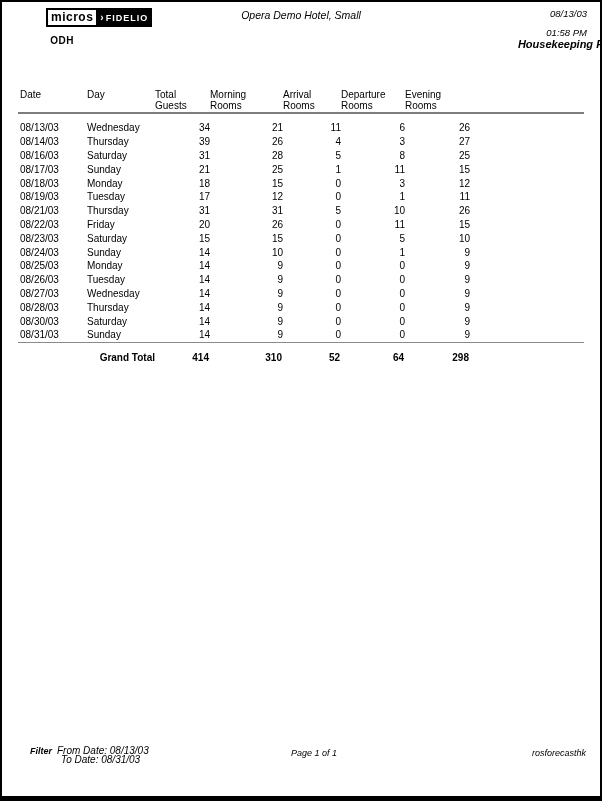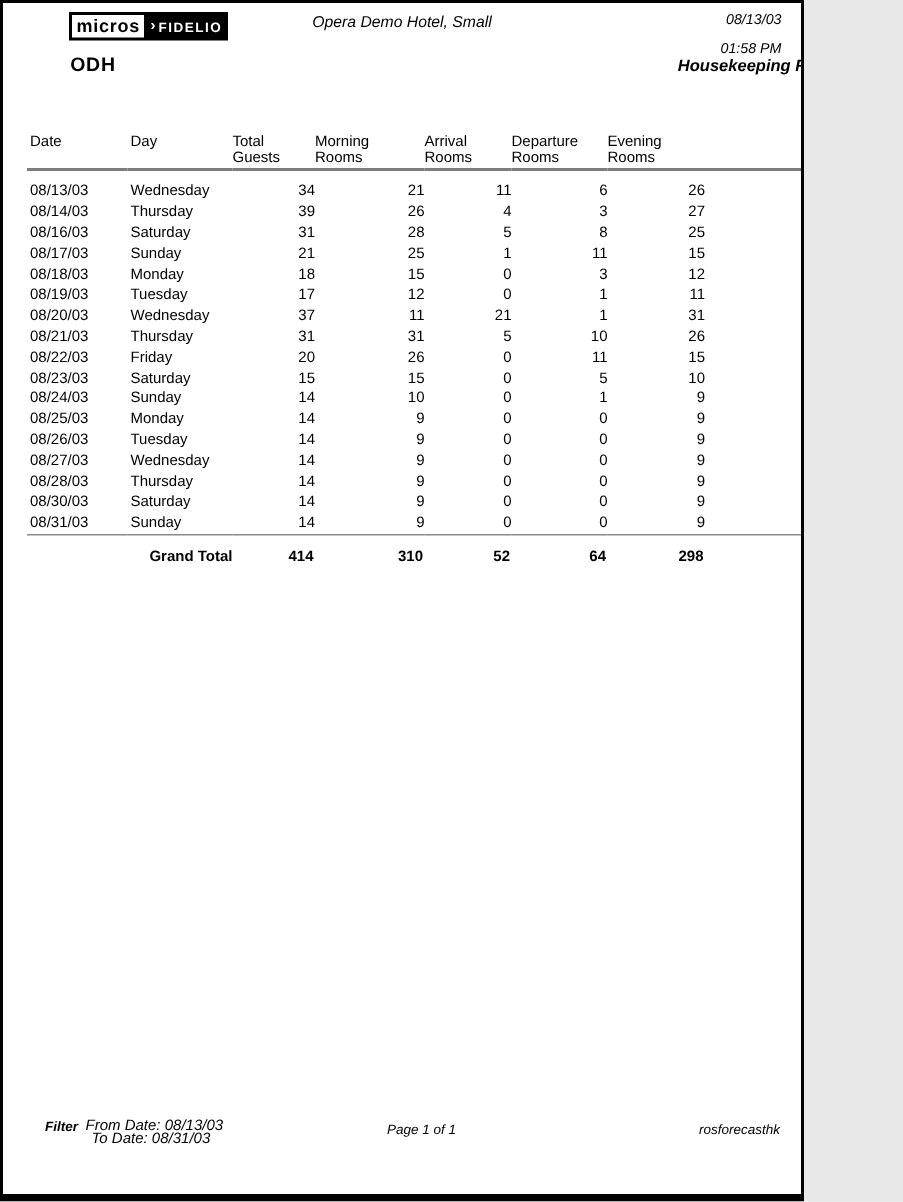--- a/index.html
+++ b/index.html
@@ -1,18 +1,18 @@
 <!DOCTYPE html>
 <html><head>
 <meta charset="utf-8">
 <style>
   html,body { margin:0; padding:0; background:#e8e8e8; }
   .page {
     position:relative;
-    width:536px; height:801px;
+    width:602px; height:801px;
     box-sizing:border-box;
     margin:0;
     background:#ffffff;
     border:2px solid #000;
     border-bottom-width:5px;
     font-family:"Liberation Sans", sans-serif;
     color:#000;
     overflow:hidden;
   }
 
@@ -22,21 +22,21 @@
     border:2px solid #000; background:#fff; color:#000;
     font-weight:bold; font-size:12px; line-height:15px; padding:0 3px;
     letter-spacing:0.5px;
   }
   .logo-fidelio {
     background:#000; color:#fff; display:flex; align-items:center;
     font-weight:bold; font-size:9px; letter-spacing:1px; padding:0 4px 0 2px;
   }
   .logo-chevron { font-size:10px; margin-right:1px; font-weight:bold; }
   .prop-code { position:absolute; left:30px; top:33px; width:60px; text-align:center;
-               font-size:13px; font-weight:bold; letter-spacing:0.5px; }
+               font-size:10px; font-weight:bold; letter-spacing:0.5px; }
   .hotel-name { position:absolute; left:0; top:7px; width:100%; text-align:center;
                 font-style:italic; font-size:10.5px; }
   .report-title { position:absolute; left:12px; top:36px; width:100%; text-align:right;
                   font-style:italic; font-weight:bold; font-size:11px;padding-left:30px; }
   .print-when { position:absolute; right:13px; top:6px; text-align:right;
                 font-style:italic; font-size:9.5px; }
   .print-when .time { margin-top:8px; }
 
   
   .tbl-wrap { position:absolute; left:16px; top:87px; }
@@ -186,30 +186,20 @@
       <td class="c-date">08/19/03</td>
       <td class="c-day">Tuesday</td>
       <td class="num">17</td>
       <td class="num">12</td>
       <td class="num">0</td>
       <td class="num">1</td>
       <td class="num">11</td>
       <td></td>
     </tr>
           <tr>
-      <td class="c-date">08/20/03</td>
-      <td class="c-day">Wednesday</td>
-      <td class="num">37</td>
-      <td class="num">11</td>
-      <td class="num">21</td>
-      <td class="num">1</td>
-      <td class="num">31</td>
-      <td></td>
-    </tr>
-          <tr>
       <td class="c-date">08/21/03</td>
       <td class="c-day">Thursday</td>
       <td class="num">31</td>
       <td class="num">31</td>
       <td class="num">5</td>
       <td class="num">10</td>
       <td class="num">26</td>
       <td></td>
     </tr>
           <tr>

